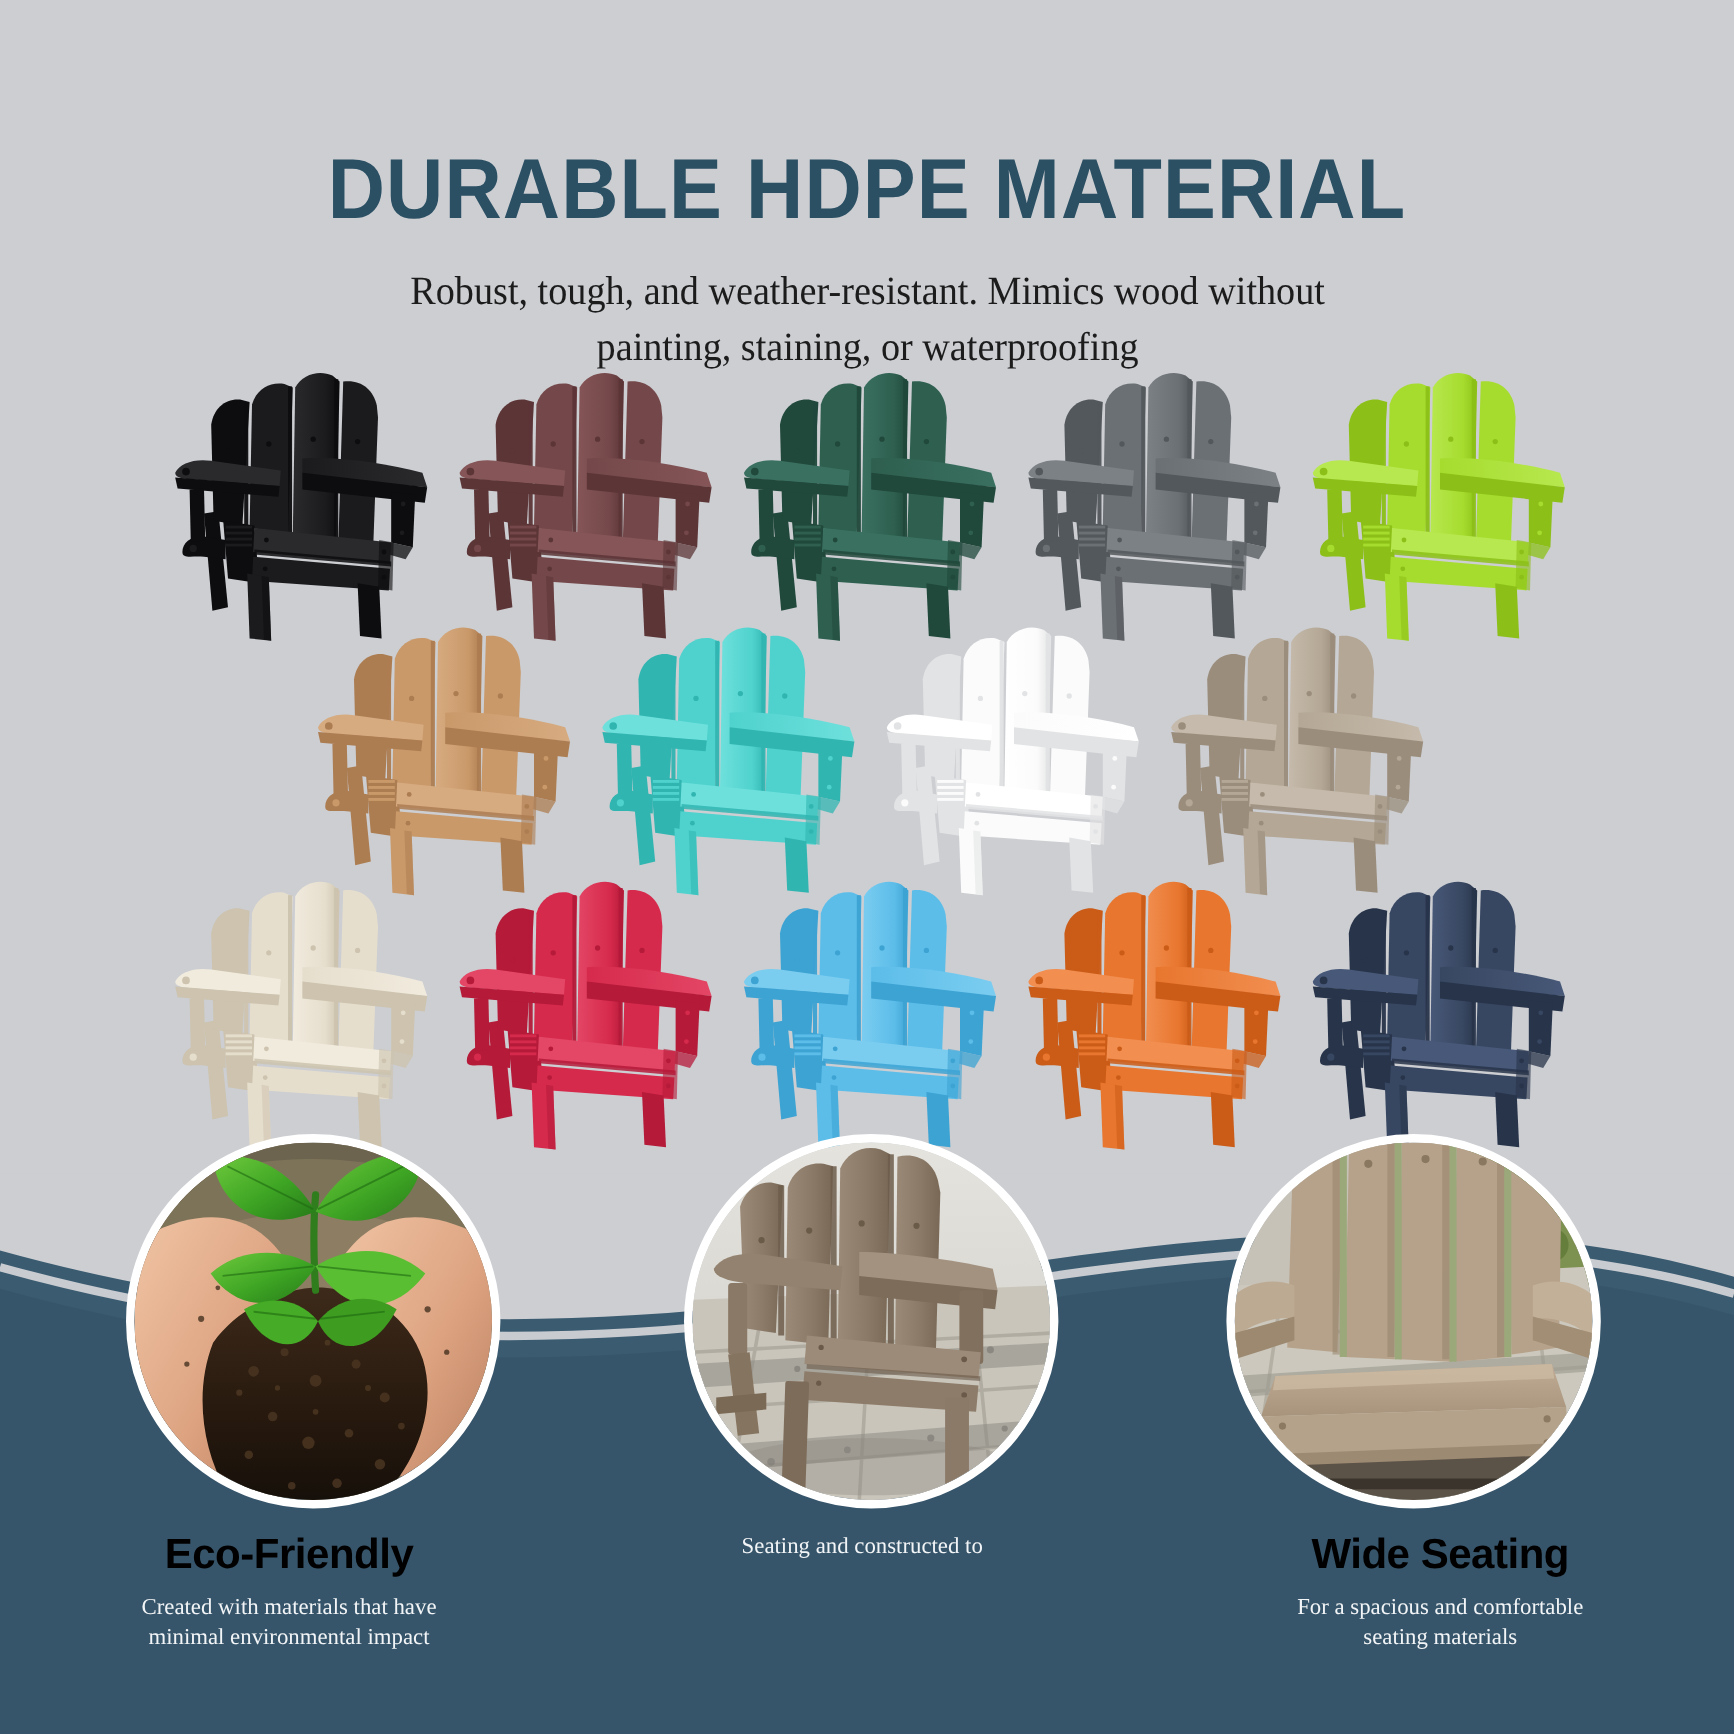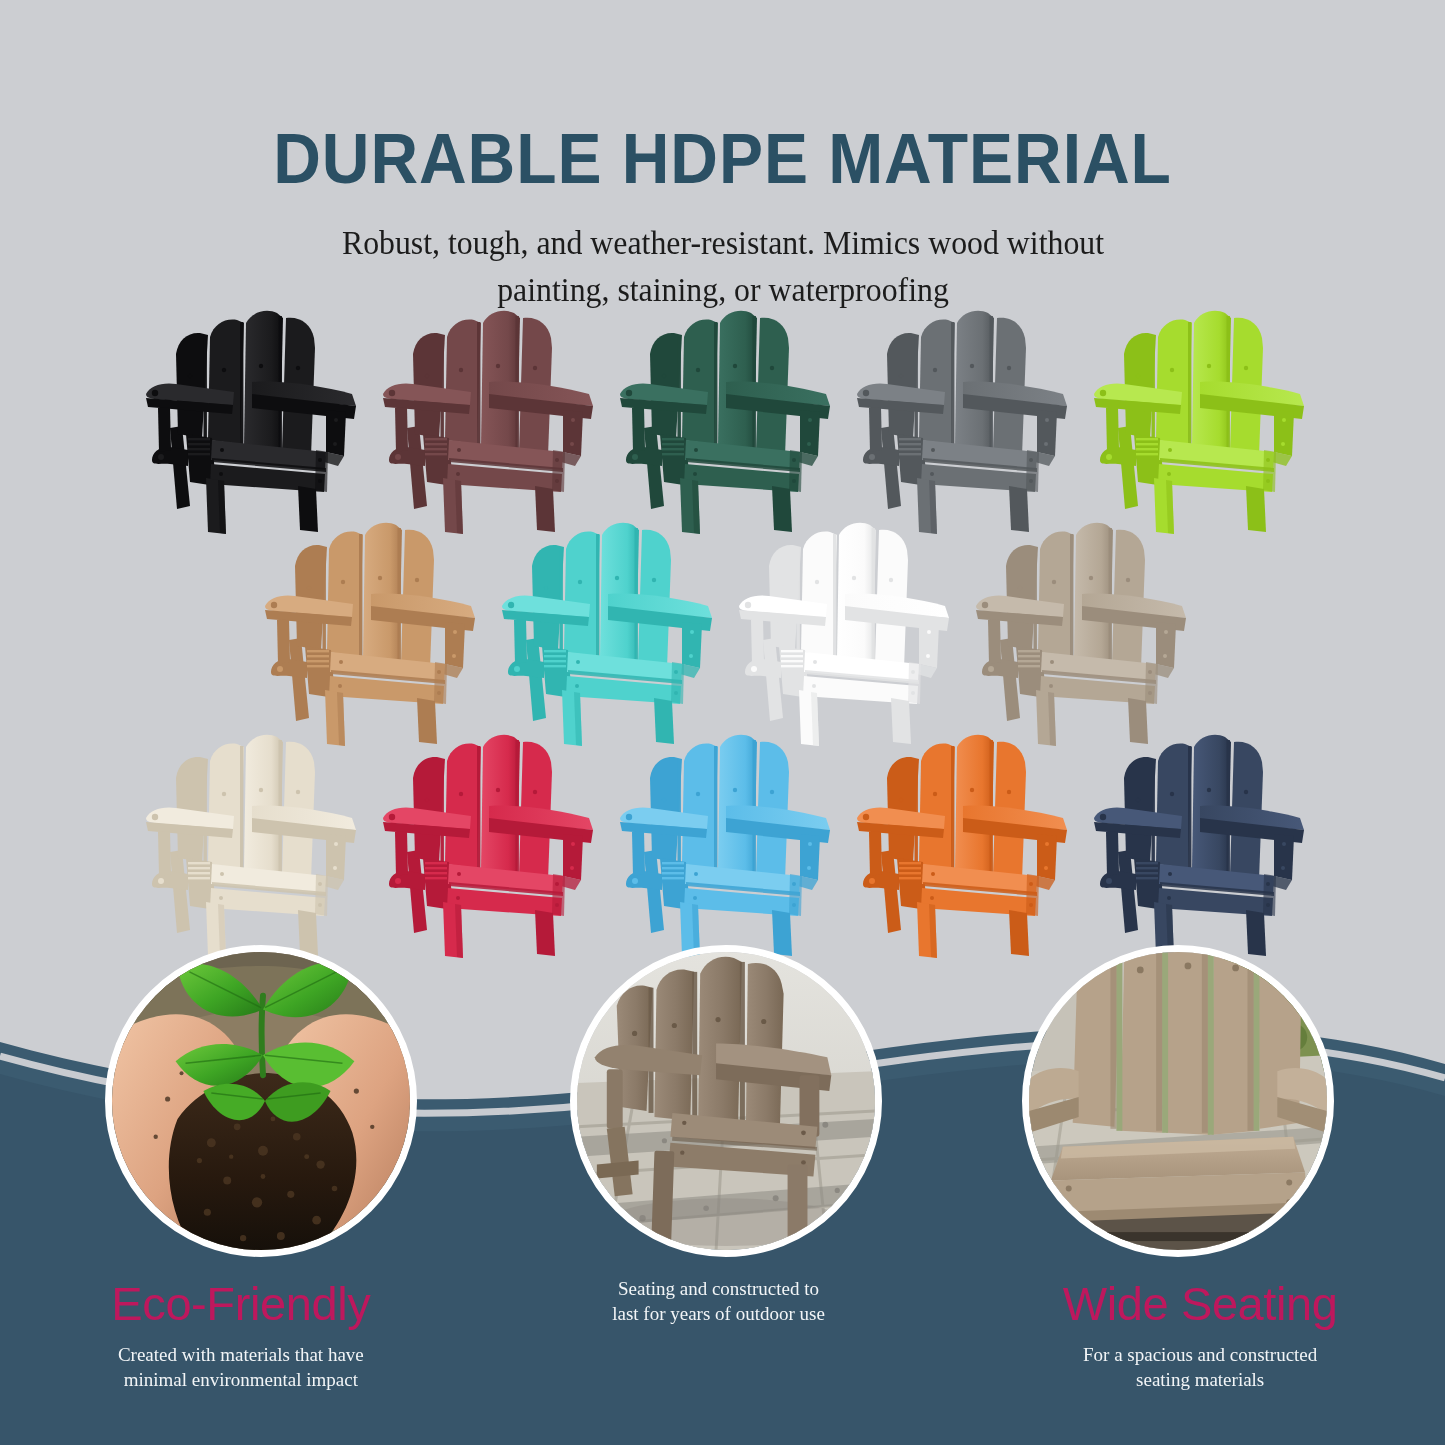--- a/index.html
+++ b/index.html
@@ -65,25 +65,25 @@
   .c3{left:1022px;top:897px;width:312px;height:312px;}
 
   
   .features{position:absolute;left:0;top:1228px;width:1445px;display:flex;}
   .feature{flex:1;text-align:center;color:#ffffff;}
   .feature.f1{padding:0 18px;}
   .feature.f2{padding:0 14px;}
   .feature.f3{padding:0 22px;}
   .f-title{
     font-family:"Liberation Sans", sans-serif;
-    font-weight:normal;
-    font-size:47px;
+    font-weight:bold;
+    font-size:35px;
     letter-spacing:-0.4px;
     margin:0 0 11px 0;
-    color:#be185d;
+    color:#000000;
   }
   .f-desc{
     font-family:"Liberation Serif", serif;
     font-size:19px;
     line-height:1.32;
     color:#f2f5f7;
     margin:0;
   }
 </style>
 </head>
@@ -1571,25 +1571,24 @@
     <div class="feature f1">
       <div class="f-title">Eco-Friendly</div>
       <div class="f-desc">
         <div>Created with materials that have</div>
         <div>minimal environmental impact</div>
       </div>
     </div>
     <div class="feature f2">
       <div class="f-desc">
         <div>Seating and constructed to</div>
-        <div>last for years of outdoor use</div>
       </div>
     </div>
     <div class="feature f3">
       <div class="f-title">Wide Seating</div>
       <div class="f-desc">
-        <div>For a spacious and constructed</div>
+        <div>For a spacious and comfortable</div>
         <div>seating materials</div>
       </div>
     </div>
   </div>
 
 </div>
 
 </body></html>

